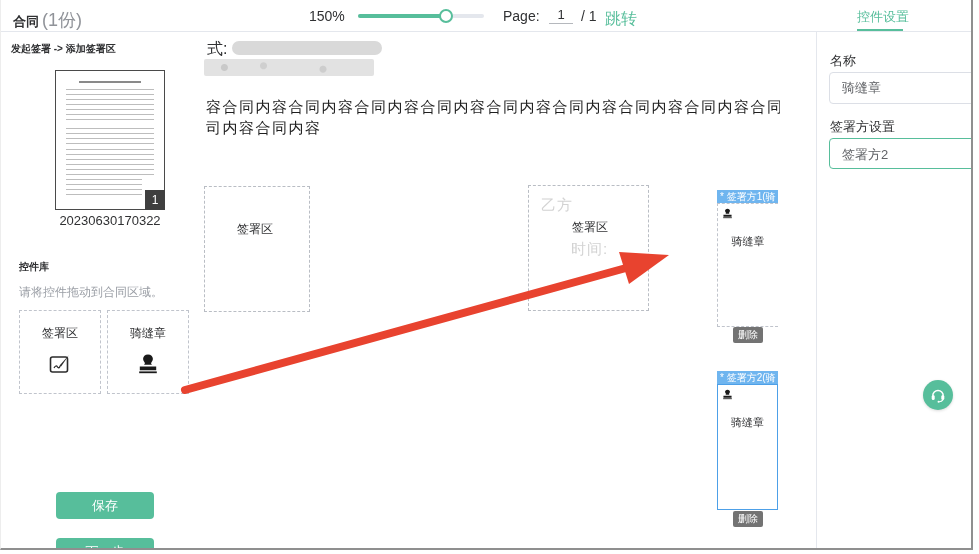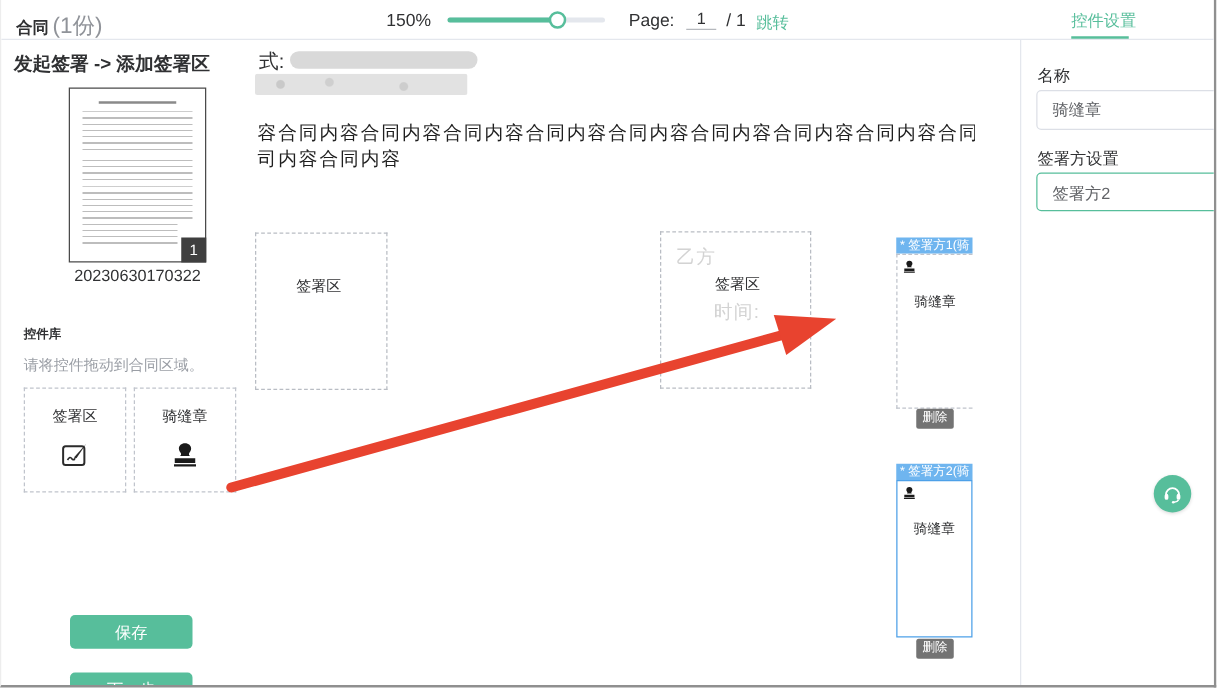--- a/index.html
+++ b/index.html
@@ -11,26 +11,26 @@
   .topbar { position:absolute; left:0; top:0; width:100%; height:32px; background:#fff; border-bottom:1px solid #e4e7ed; z-index:30; }
   .tb-title { position:absolute; left:12px; top:8px; font-size:13px; font-weight:bold; color:#303133; }
   .tb-count { font-weight:normal; font-size:18px; color:#909399; margin-left:3px; }
   .tb-zoom  { position:absolute; left:308px; top:8px; font-size:14px; color:#303133; }
   .slider { position:absolute; left:357px; top:14px; width:126px; height:4px; background:#e4e7ed; border-radius:2px; }
   .slider-fill { position:absolute; left:0; top:0; height:4px; width:88px; background:#57be9b; border-radius:2px; }
   .slider-handle { position:absolute; left:81px; top:-5px; width:14px; height:14px; background:#fff; border:2px solid #57be9b; border-radius:50%; }
   .tb-page-label { position:absolute; left:502px; top:8px; font-size:14px; color:#303133; }
   .tb-page-input { position:absolute; left:548px; top:6px; width:24px; height:18px; border:none; border-bottom:1px solid #b5b8bd; font-size:13px; text-align:center; color:#303133; background:transparent; font-family:"Liberation Sans",sans-serif; }
   .tb-page-total { position:absolute; left:580px; top:8px; font-size:14px; color:#303133; }
-  .tb-jump { position:absolute; left:604px; top:9px; font-size:13px; color:#57be9b; cursor:pointer; }
+  .tb-jump { position:absolute; left:604px; top:9px; font-size:16px; color:#57be9b; cursor:pointer; }
   .tb-settings { position:absolute; left:856px; top:8px; font-size:13px; color:#57be9b; cursor:pointer; }
   .tb-settings-underline { position:absolute; left:856px; top:29px; width:46px; height:2px; background:#57be9b; }
 
   
-  .sb-heading { position:absolute; left:10px; top:42px; font-size:15px; font-weight:bold; color:#303133; z-index:5; }
+  .sb-heading { position:absolute; left:10px; top:42px; font-size:10px; font-weight:bold; color:#303133; z-index:5; }
   .thumb { position:absolute; left:54px; top:70px; width:110px; height:140px; background:#fff; border:1px solid #4a4a4a; z-index:5; }
   .thumb-title { width:58%; height:2px; background:#8a8a8a; margin:10px auto 6px auto; }
   .thumb-lines { margin:0 10px 5px 10px; background:repeating-linear-gradient(180deg,#bdbdbd 0 1px, transparent 1px 5px); }
   .tl-a { height:34px; } .tl-b { height:16px; } .tl-c { height:30px; margin-bottom:0; } .tl-d { height:20px; width:70%; margin-left:10px; }
   .thumb-badge { position:absolute; right:-1px; bottom:-1px; width:20px; height:20px; background:#3f3f3f; color:#fff; font-size:12px; display:flex; align-items:center; justify-content:center; }
   .thumb-caption { position:absolute; left:54px; top:213px; width:110px; text-align:center; font-size:13px; color:#303133; z-index:5; }
   .lib-title { position:absolute; left:18px; top:260px; font-size:10px; font-weight:bold; color:#303133; }
   .lib-hint { position:absolute; left:18px; top:284px; font-size:12px; color:#9a9ea5; }
   .ctrl-box { position:absolute; top:310px; width:82px; height:84px; border:1px dashed #c0c4cc; background:#fff; cursor:grab; z-index:5; }
   .ctrl-box-1 { left:18px; } .ctrl-box-2 { left:106px; }

